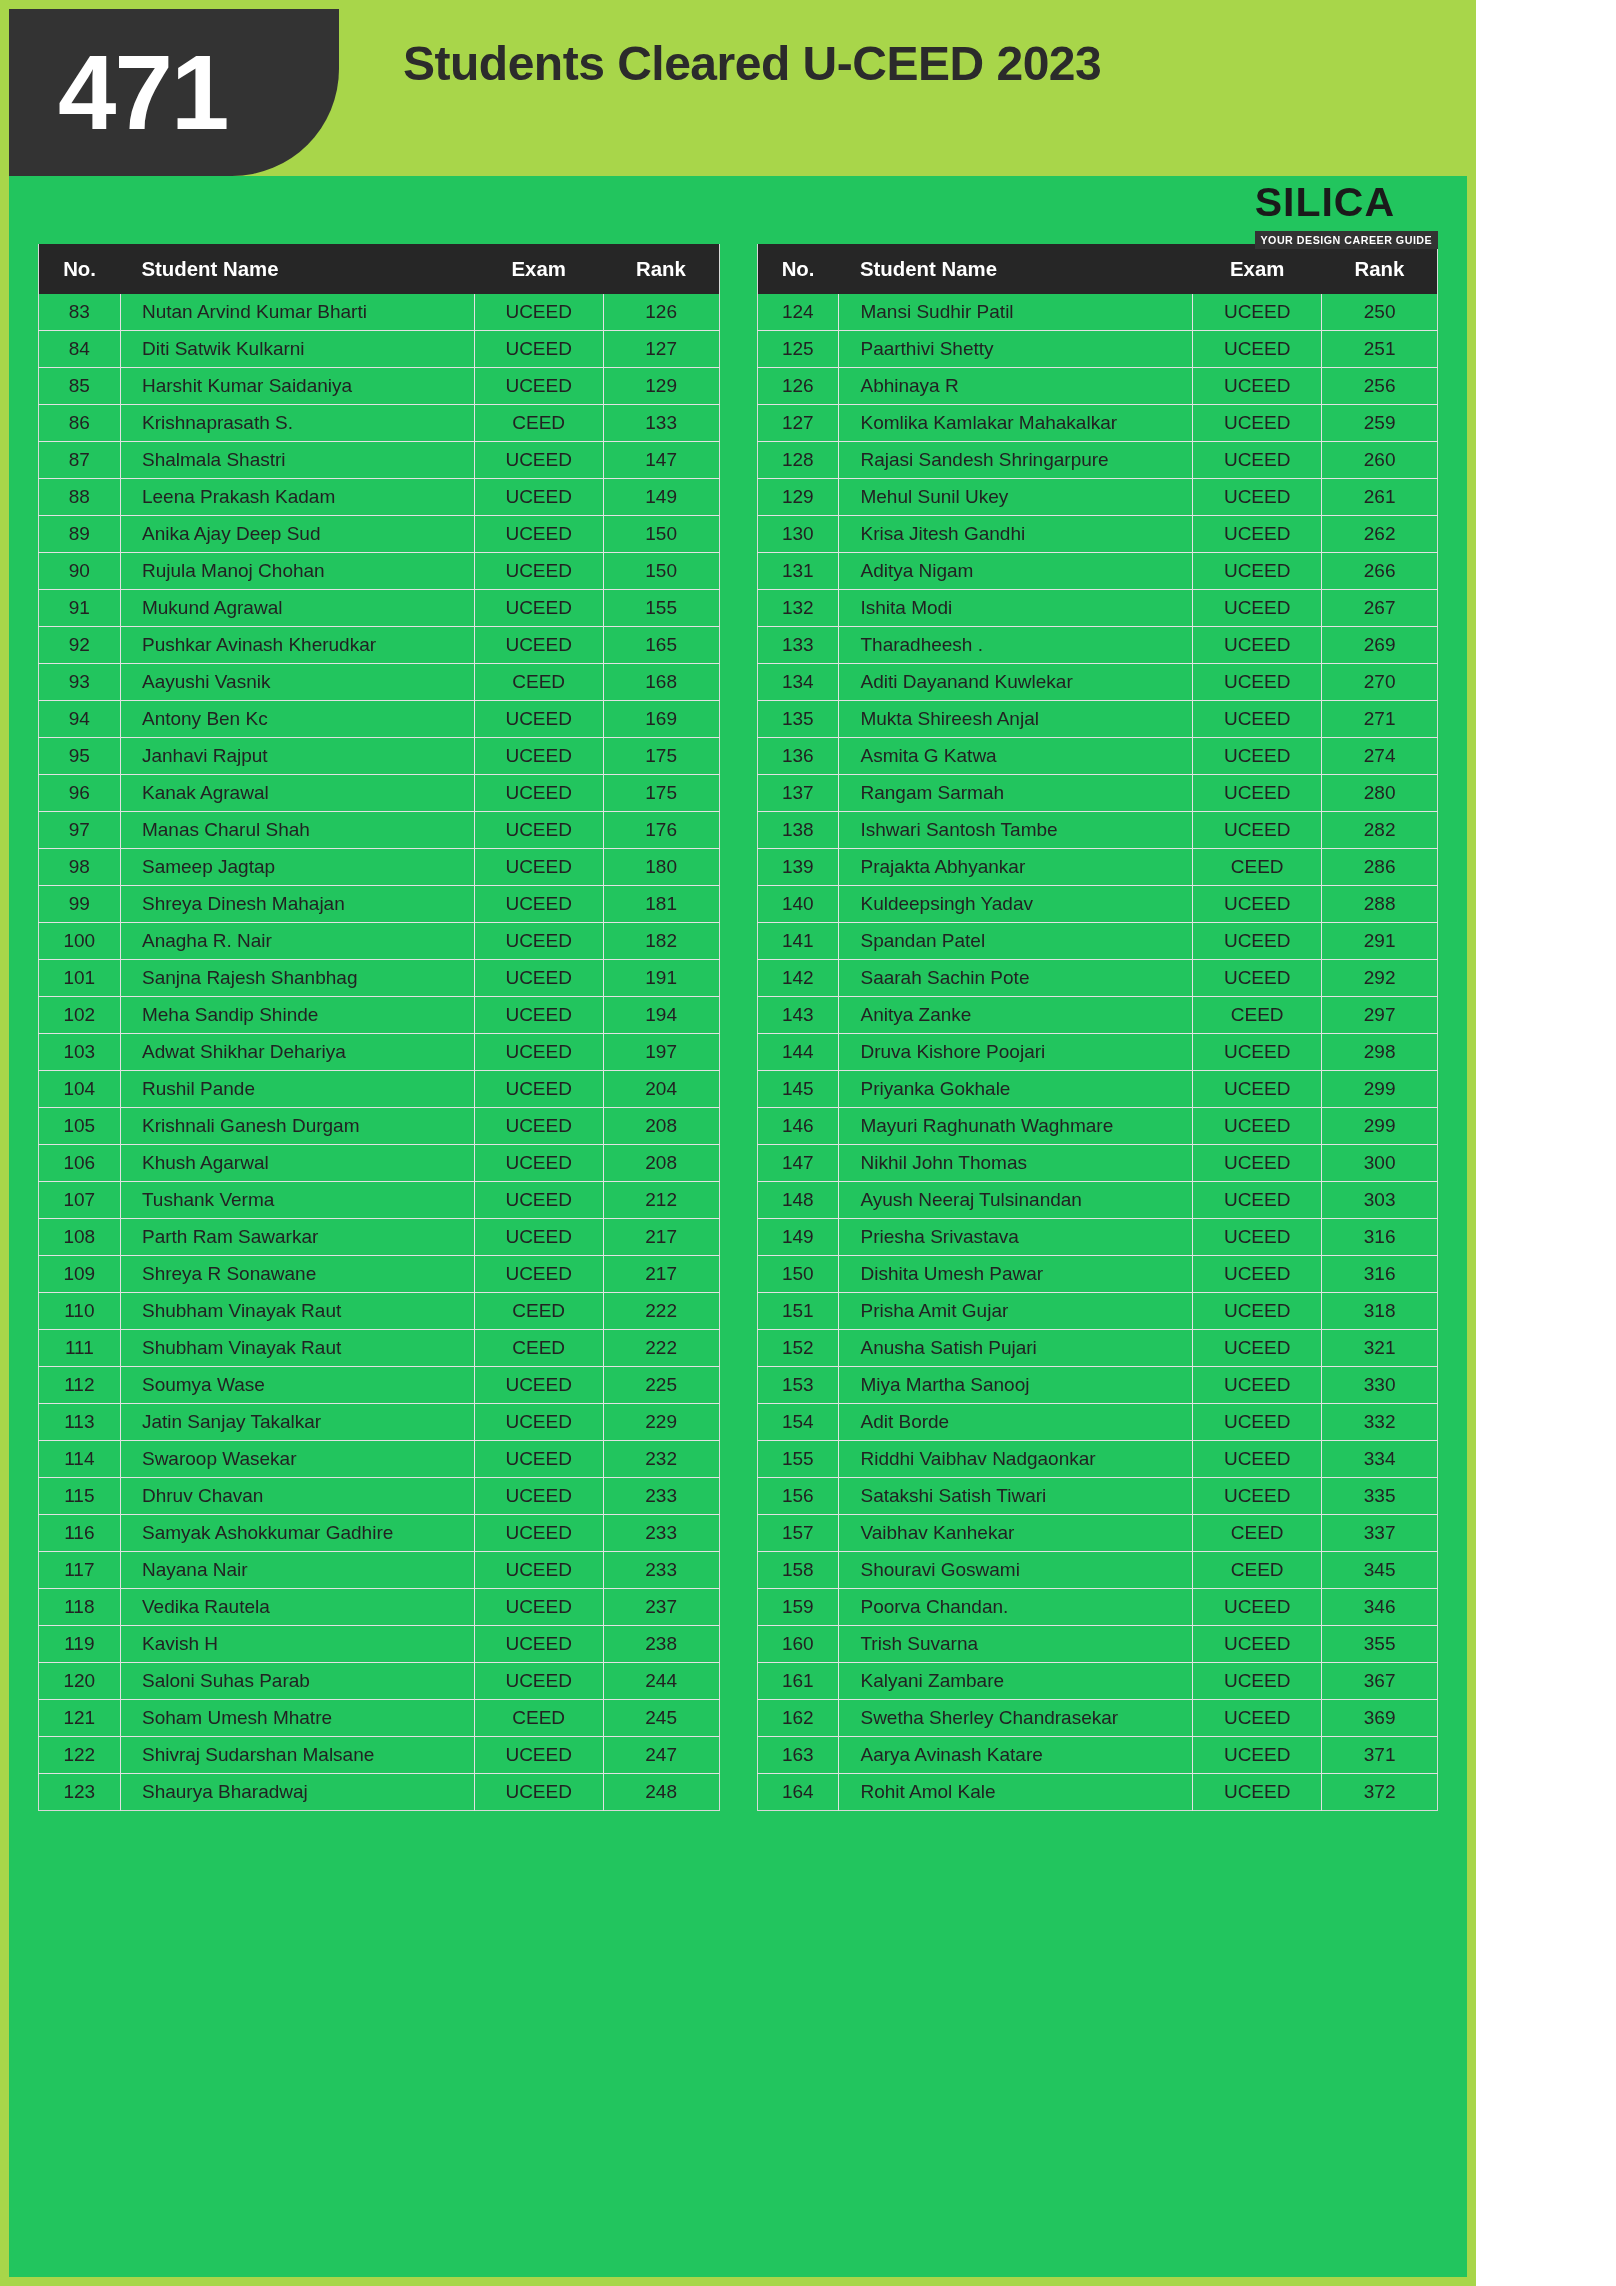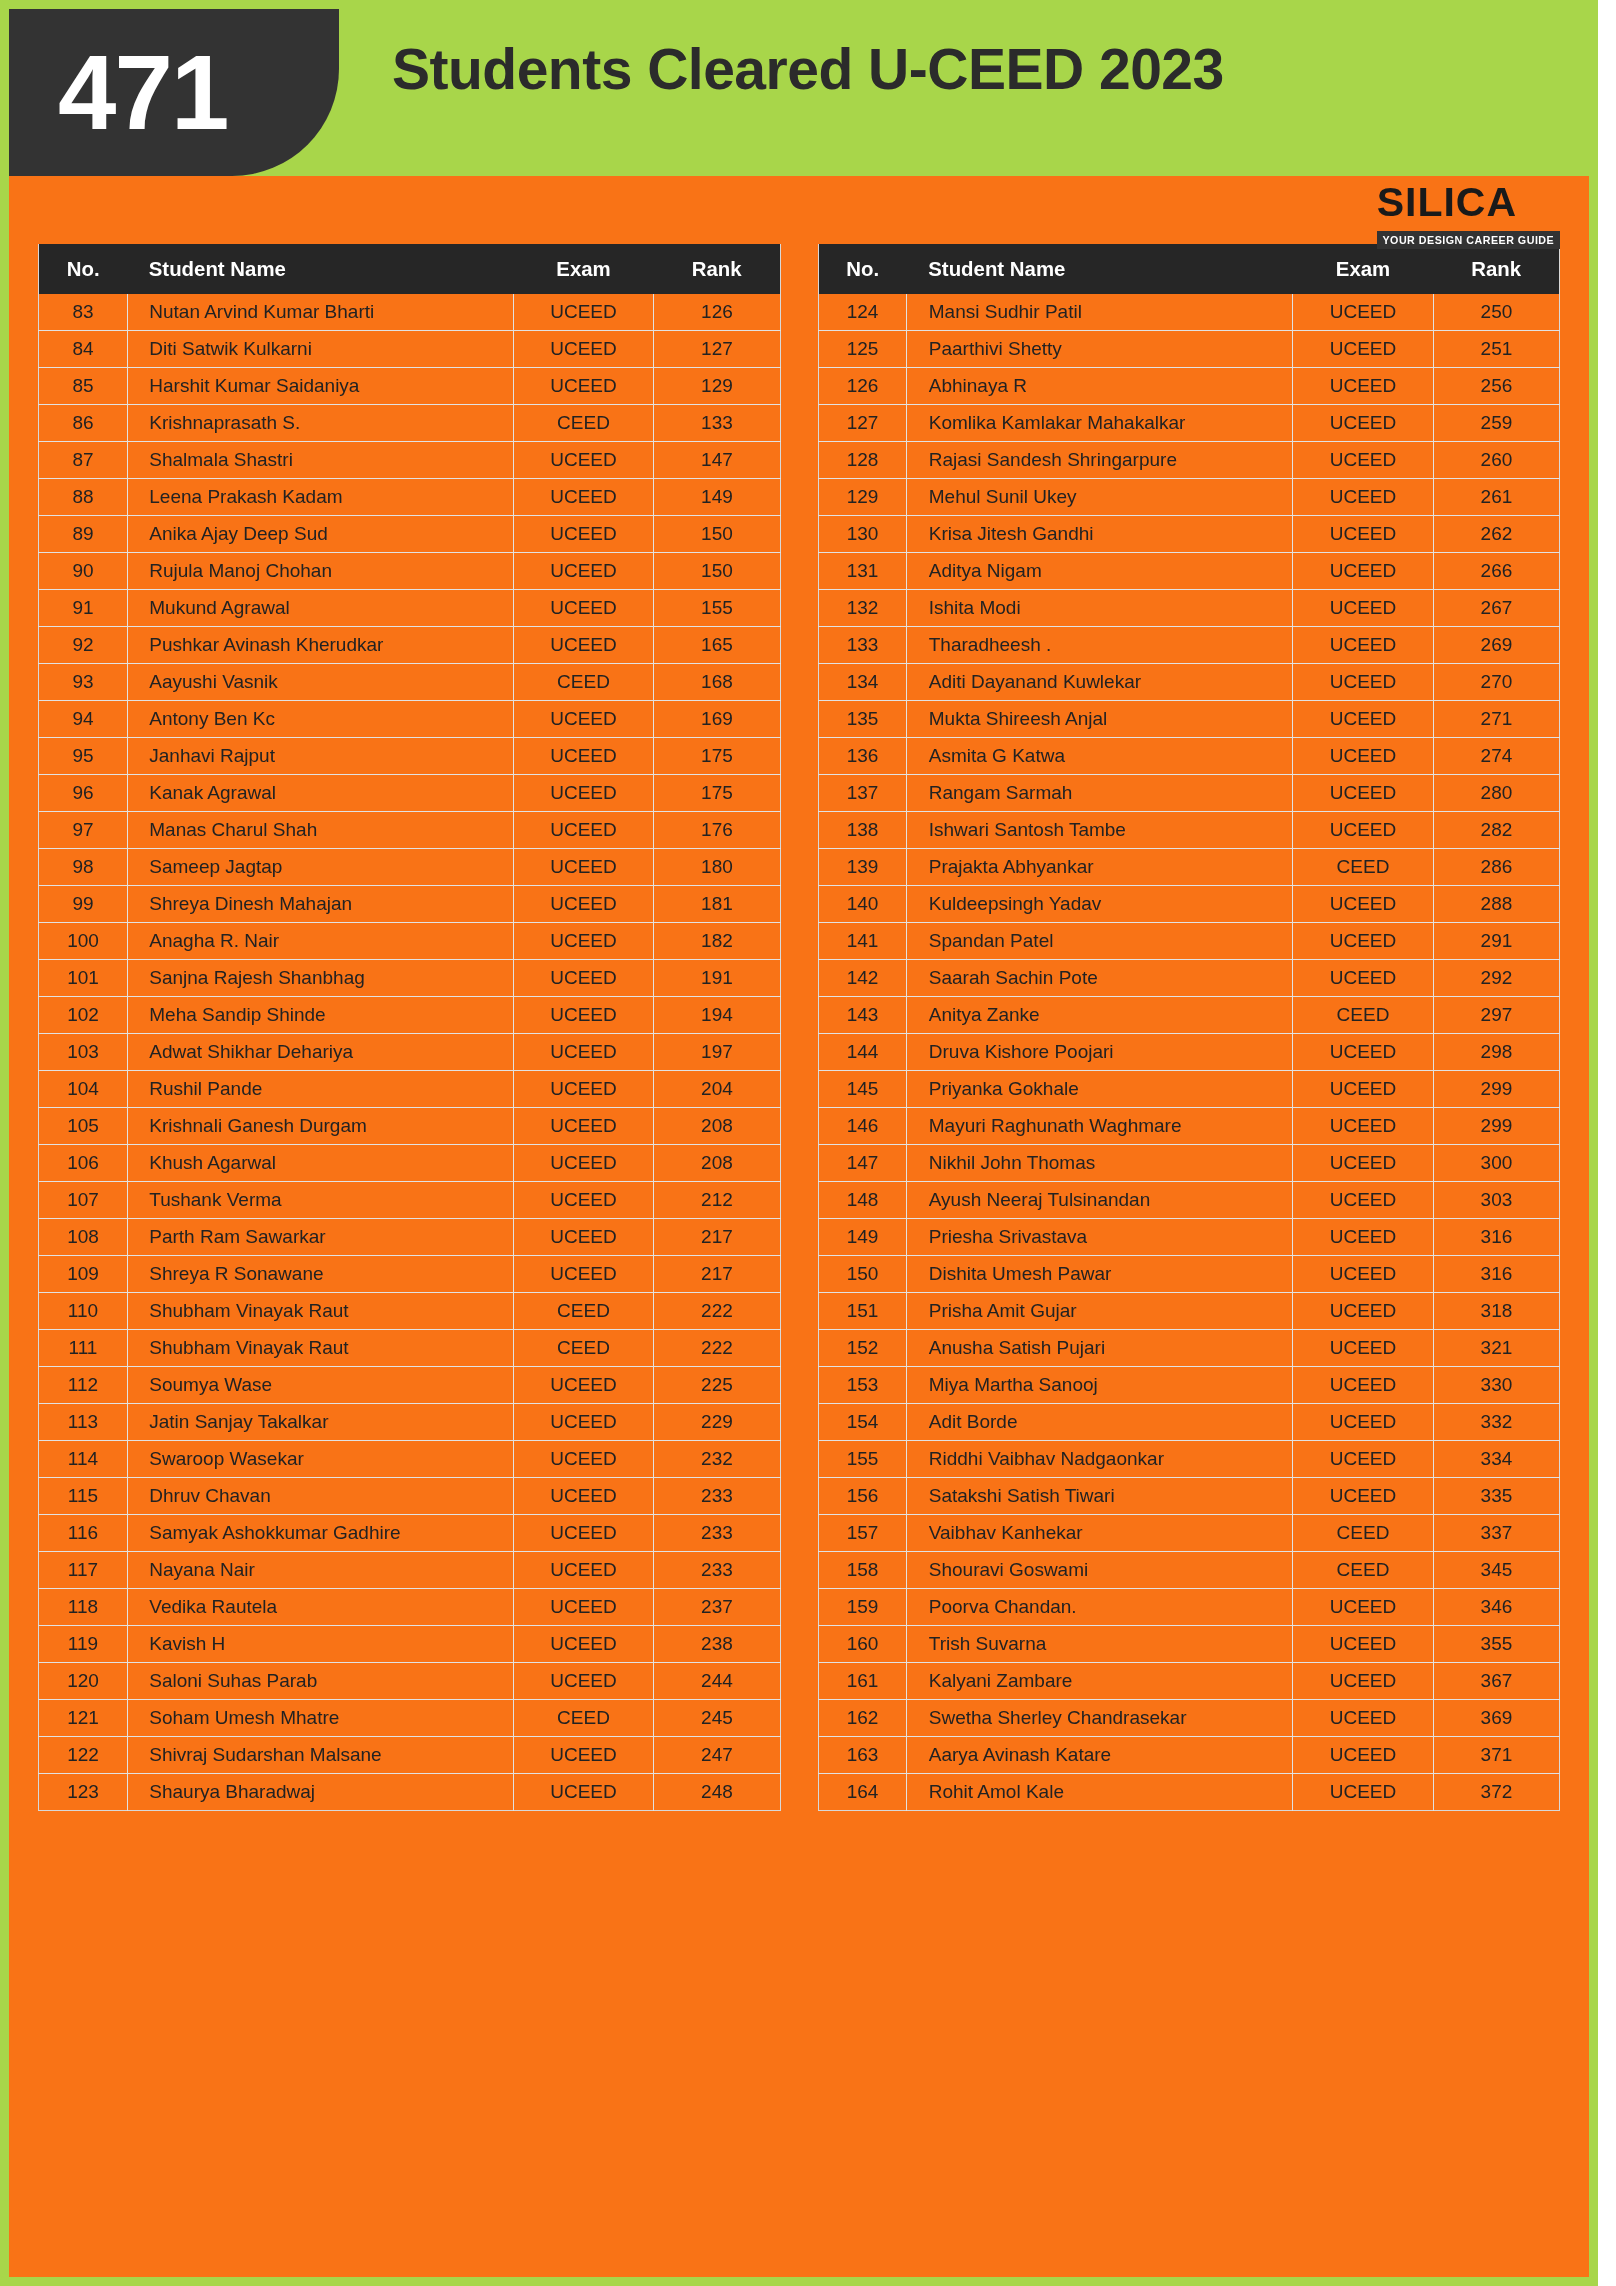--- a/index.html
+++ b/index.html
@@ -2,24 +2,24 @@
 <html><head>
 <meta charset="utf-8">
 <style>
   * { box-sizing: border-box; }
   html, body {
     margin: 0; padding: 0;
     background: #ffffff;
     font-family: "Liberation Sans", sans-serif;
   }
   .page {
-    width: 1598px;
+    width: 1476px;
     height: 2286px;
     position: relative;
-    background: #f97316;
+    background: #22c55e;
     border: 9.7px solid #a8d64a;
     overflow: hidden;
   }
   
   .header {
     position: relative;
     height: 167px;
     background: #a8d64a;
     display: flex;
     align-items: center;
@@ -38,24 +38,24 @@
   }
   .badge-number {
     color: #ffffff;
     font-size: 105px;
     font-weight: bold;
     letter-spacing: -1.9px;
     line-height: 1;
   }
   .header-title {
     position: absolute;
-    left: 383px;
+    left: 394px;
     top: 27px;
     color: #2b2b2b;
-    font-size: 57px;
+    font-size: 48px;
     font-weight: bold;
     letter-spacing: -0.5px;
     white-space: nowrap;
   }
   
   .logo-wrap {
     position: absolute;
     right: 29px;
     top: 173px;
     text-align: left;

